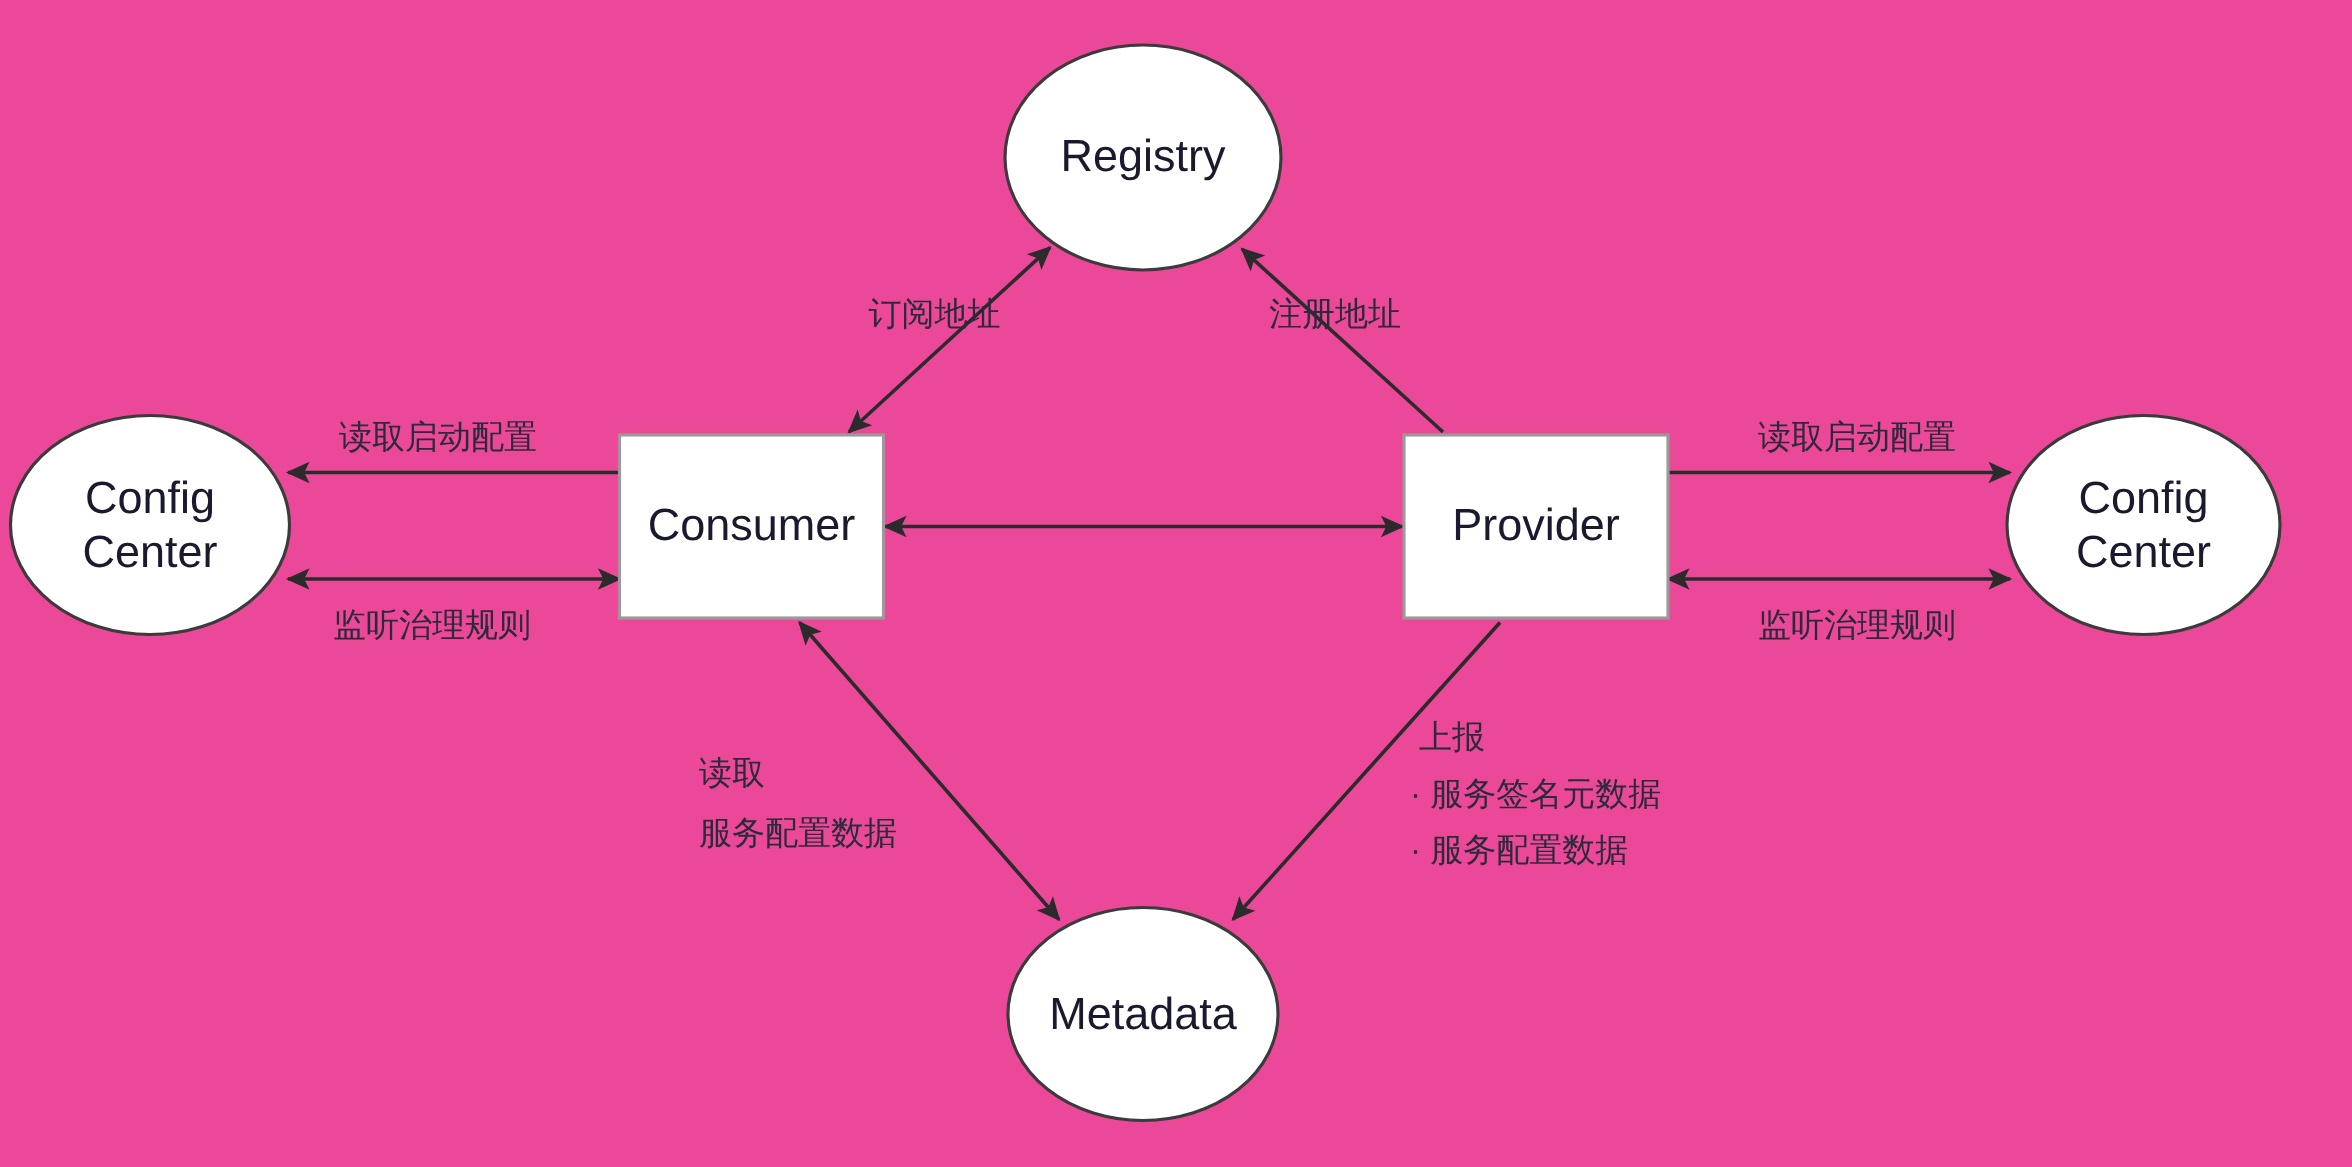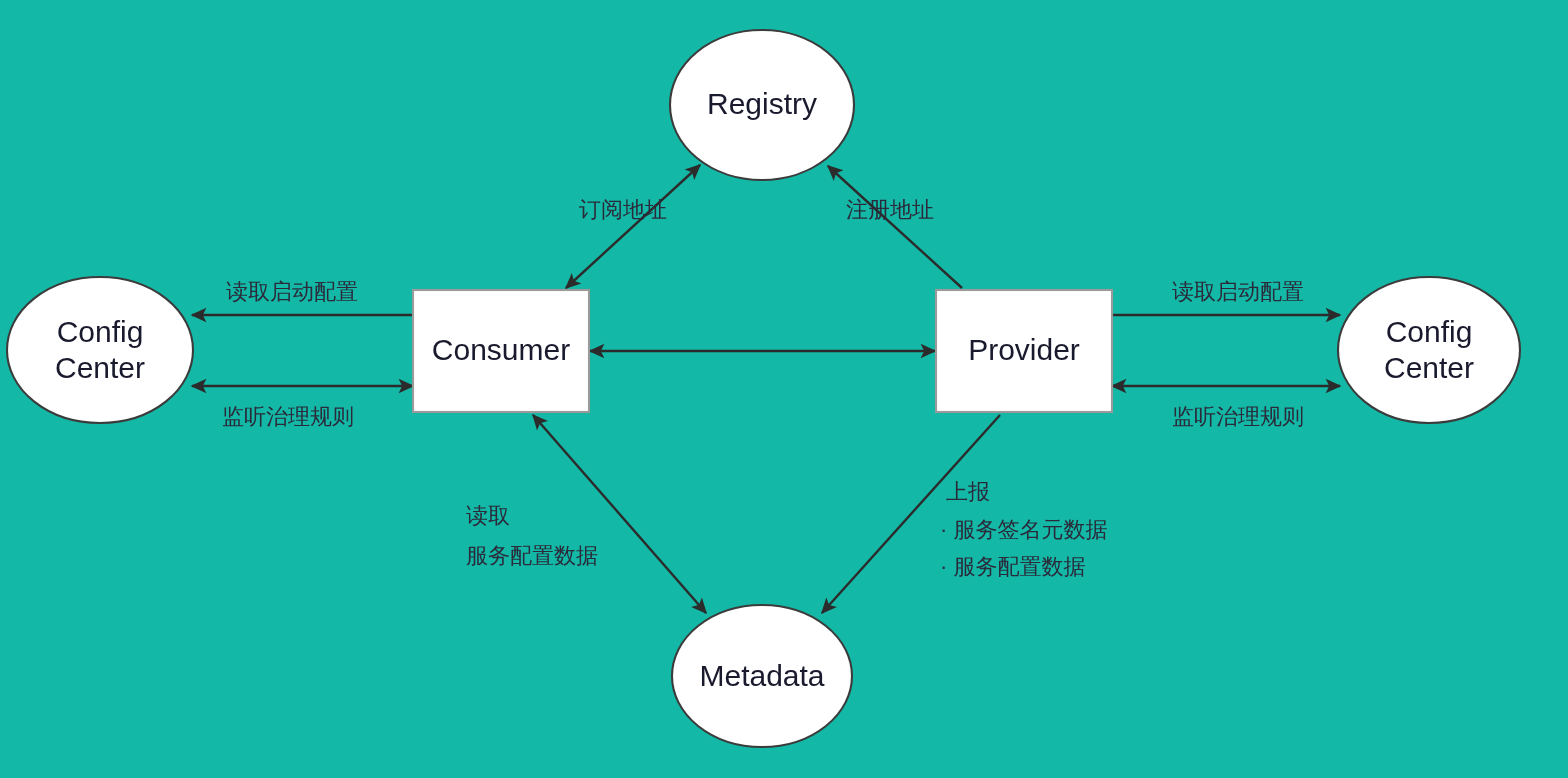--- a/index.html
+++ b/index.html
@@ -11,21 +11,21 @@
   body {
     width: 1568px;
     height: 778px;
     font-family: "Liberation Sans", "DejaVu Sans", sans-serif;
     overflow: hidden;
   }
   #diagram-root {
     position: relative;
     width: 1568px;
     height: 778px;
-    background: #14b8a6;
+    background: #ec4899;
   }
   svg.diagram-canvas {
     display: block;
     width: 1568px;
     height: 778px;
   }
   .node-shape {
     fill: #ffffff;
     stroke: #3b3b3b;
     stroke-width: 2.1;

